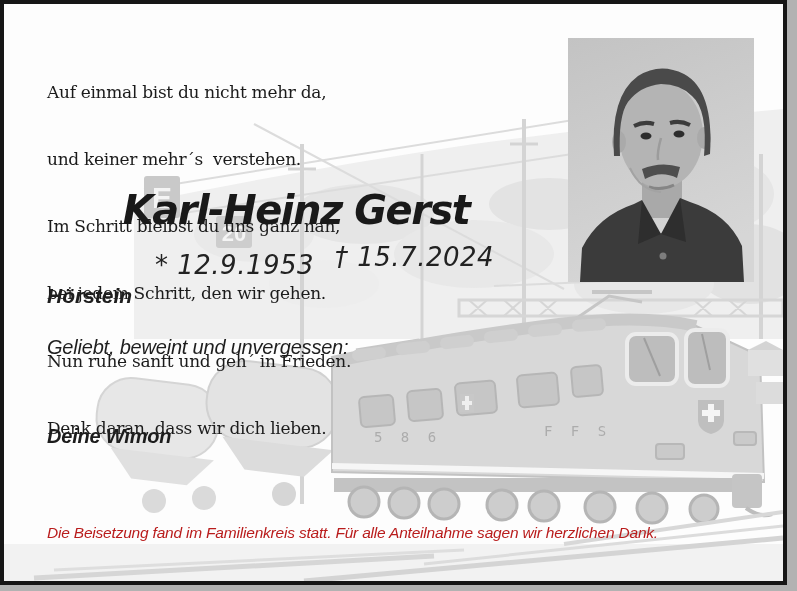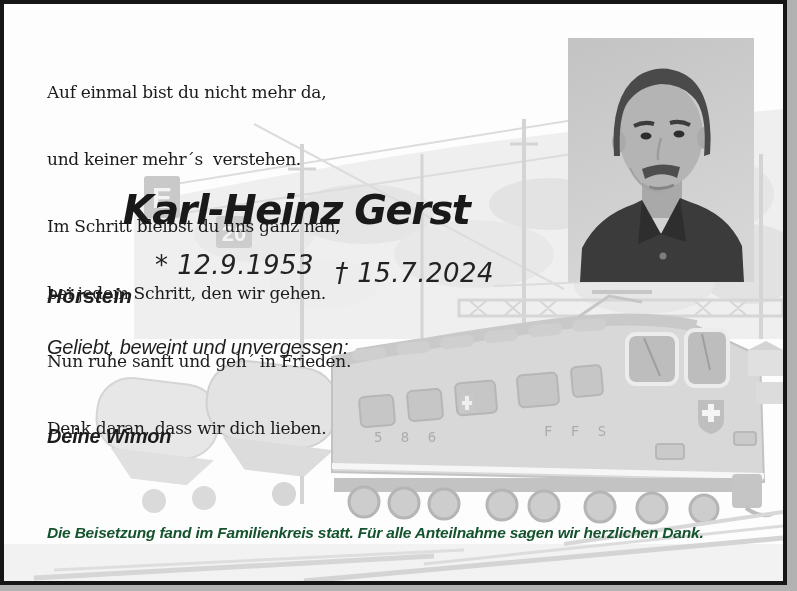--- a/index.html
+++ b/index.html
@@ -27,38 +27,38 @@
   .name{
     left:36px;top:183px;width:512px;text-align:center;
     font-family:"DejaVu Sans",sans-serif;font-weight:bold;font-style:oblique;
     font-size:40px;letter-spacing:-1.5px;color:#191919;
   }
   .date{
     font-family:"DejaVu Sans",sans-serif;font-style:oblique;
     font-size:26px;color:#222;letter-spacing:0.5px;
   }
   .birth{left:151px;top:246px;}
-  .death{left:331px;top:254px;text-align:center;}
+  .death{left:331px;top:238px;text-align:center;}
   .place{
     left:43px;top:280px;
     font-weight:bold;font-style:italic;font-size:21px;color:#1e1e1e;
   }
   .dedication{
     left:43px;top:332px;
     font-style:italic;font-size:20px;letter-spacing:-0.2px;color:#1e1e1e;
   }
   .mourners{
     left:43px;top:360px;
     font-weight:bold;font-style:italic;font-size:20px;line-height:29px;
     letter-spacing:-0.2px;white-space:pre;color:#1c1c1c;
   }
   .footer-line{
     left:43px;top:520px;width:720px;
-    font-weight:bold;font-style:italic;font-size:15.5px;
-    letter-spacing:-0.2px;color:#14532d;
+    font-weight:normal;font-style:italic;font-size:15.5px;
+    letter-spacing:-0.2px;color:#b91c1c;
   }
 </style>
 </head>
 <body>
 
 <div class="card">
 
   <svg class="bg-photo" viewBox="0 0 779 577" aria-hidden="true">
 
     <g>

